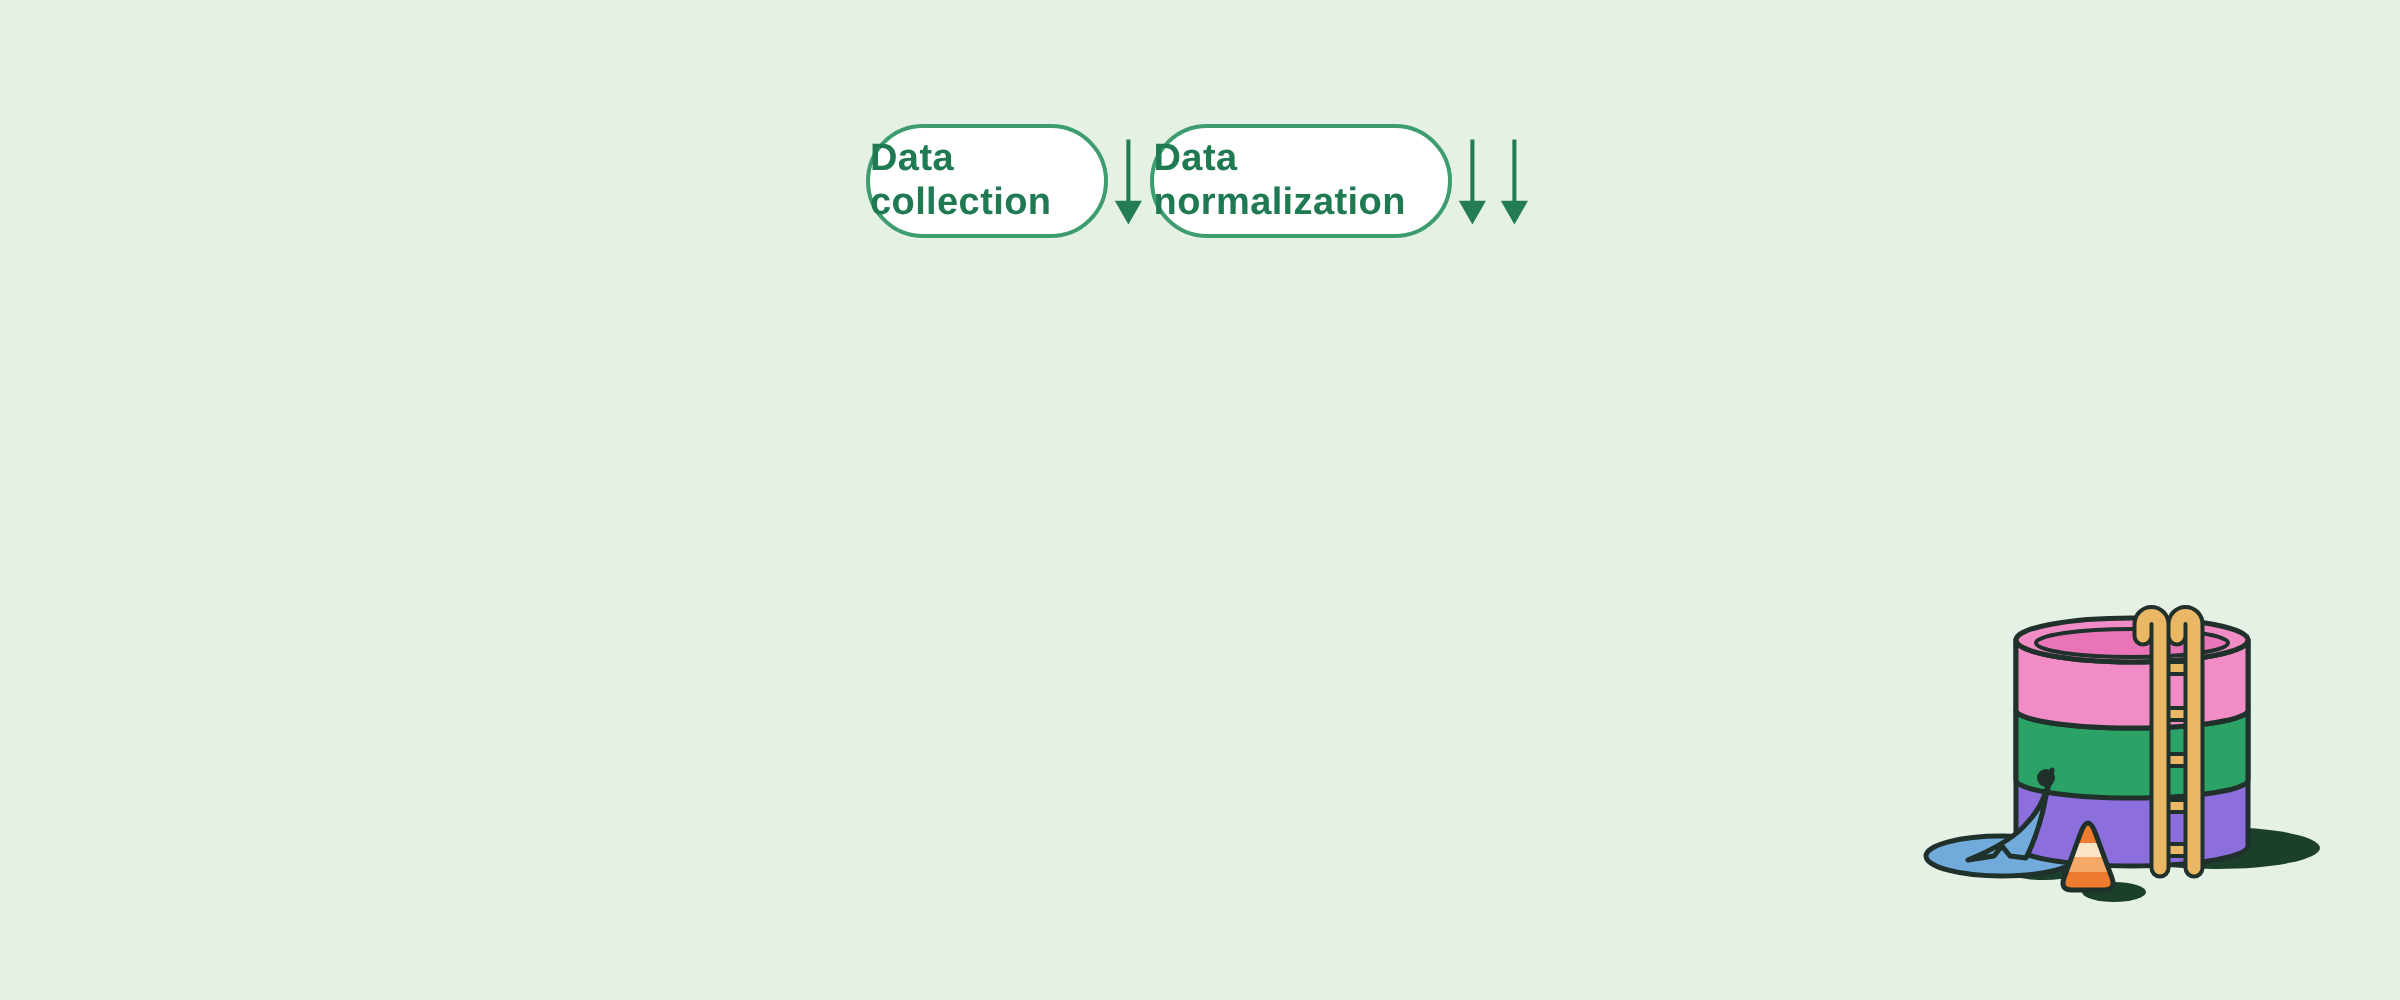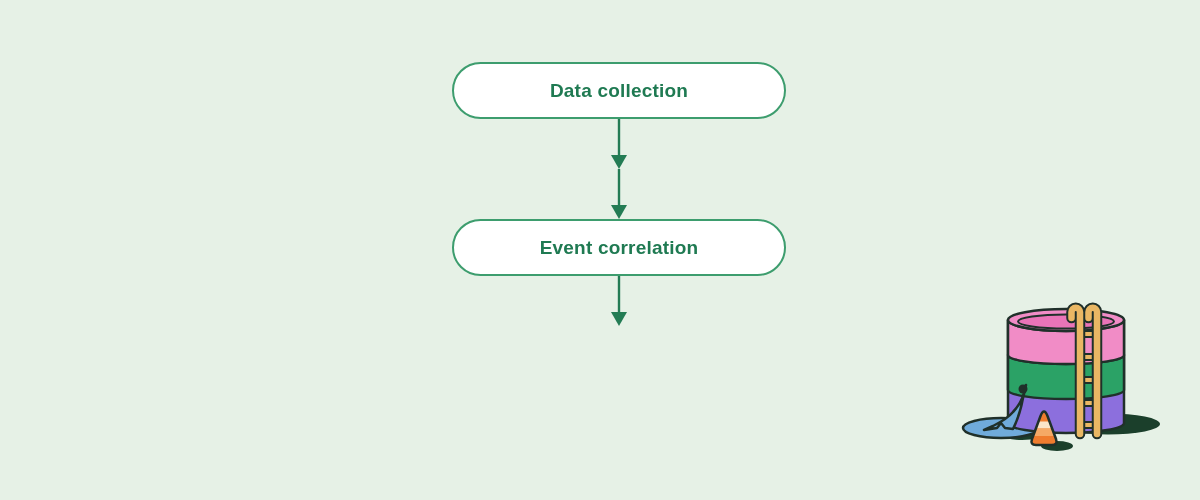--- a/index.html
+++ b/index.html
@@ -4,22 +4,22 @@
 <title></title>
 <style>
   html, body { margin: 0; padding: 0; }
   body {
     width: 1200px; height: 500px;
     background: var(--bg, #e6f1e6);
     font-family: "Liberation Sans", sans-serif;
     position: relative; overflow: hidden;
   }
   .flow {
-    position: absolute; left: 452px; top: 62px; width: 334px;
-    display: flex; flex-direction: column;
+    position: absolute; left: 433px; top: 62px; width: 334px;
+    display: flex; flex-direction: row;
   }
   .flow-box {
     height: 57px; box-sizing: border-box;
     background: var(--box_bg, #fff);
     border: 2.5px solid var(--box_border, #3d9d6e);
     border-radius: 29px;
     display: flex; align-items: center; justify-content: center;
   }
   .flow-label {
     color: var(--box_text, #1f7a52);
@@ -53,29 +53,29 @@
 
   <div class="flow-box">
     <span class="flow-label">Data collection</span>
   </div>
 
   <svg class="arrow-svg" viewBox="0 0 24 50">
     <rect class="f-arrow" x="10.8" y="0" width="2.4" height="38"></rect>
     <path class="f-arrow" d="M 4 36 L 20 36 L 12 50 Z"></path>
   </svg>
 
+  <div class="flow-box">
+    <span class="flow-label">Data normalization</span>
+  </div>
 
   <svg class="arrow-svg" viewBox="0 0 24 50">
     <rect class="f-arrow" x="10.8" y="0" width="2.4" height="38"></rect>
     <path class="f-arrow" d="M 4 36 L 20 36 L 12 50 Z"></path>
   </svg>
 
-  <div class="flow-box">
-    <span class="flow-label">Event correlation</span>
-  </div>
 
   <svg class="arrow-svg" viewBox="0 0 24 50">
     <rect class="f-arrow" x="10.8" y="0" width="2.4" height="38"></rect>
     <path class="f-arrow" d="M 4 36 L 20 36 L 12 50 Z"></path>
   </svg>
 
 
 </div>
 
 <svg class="illo" viewBox="0 0 240 170">

